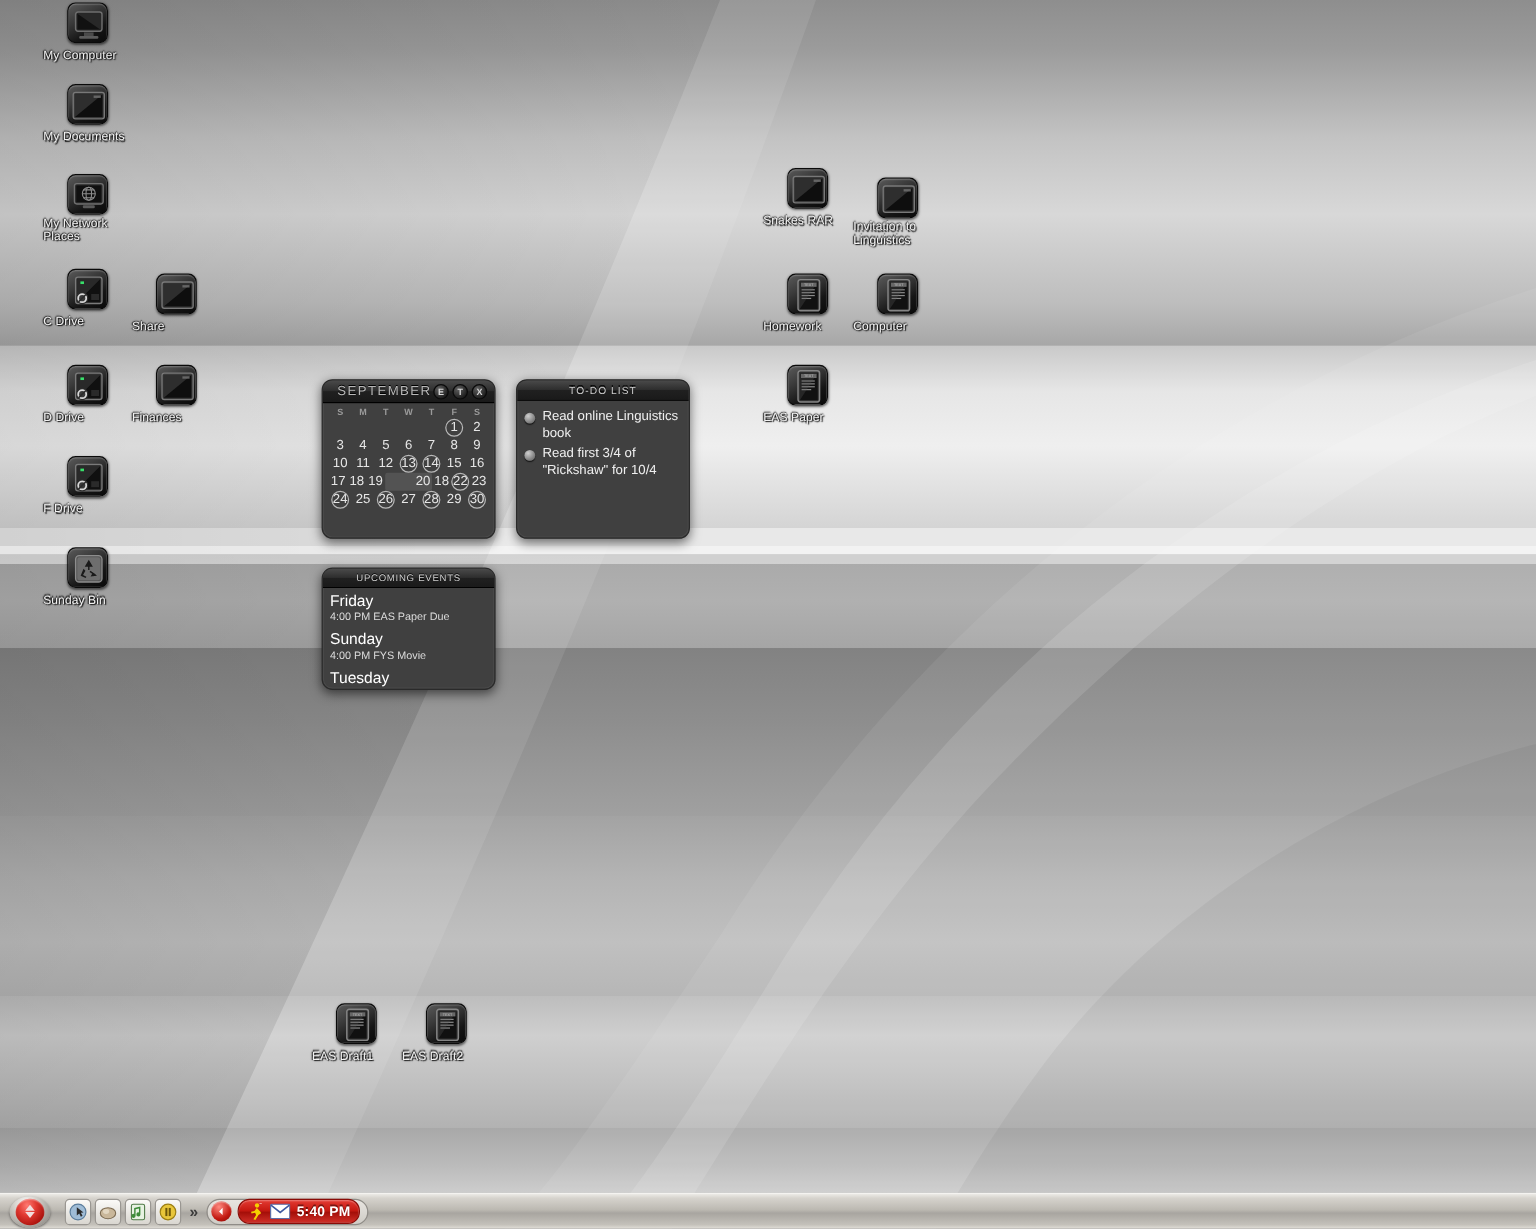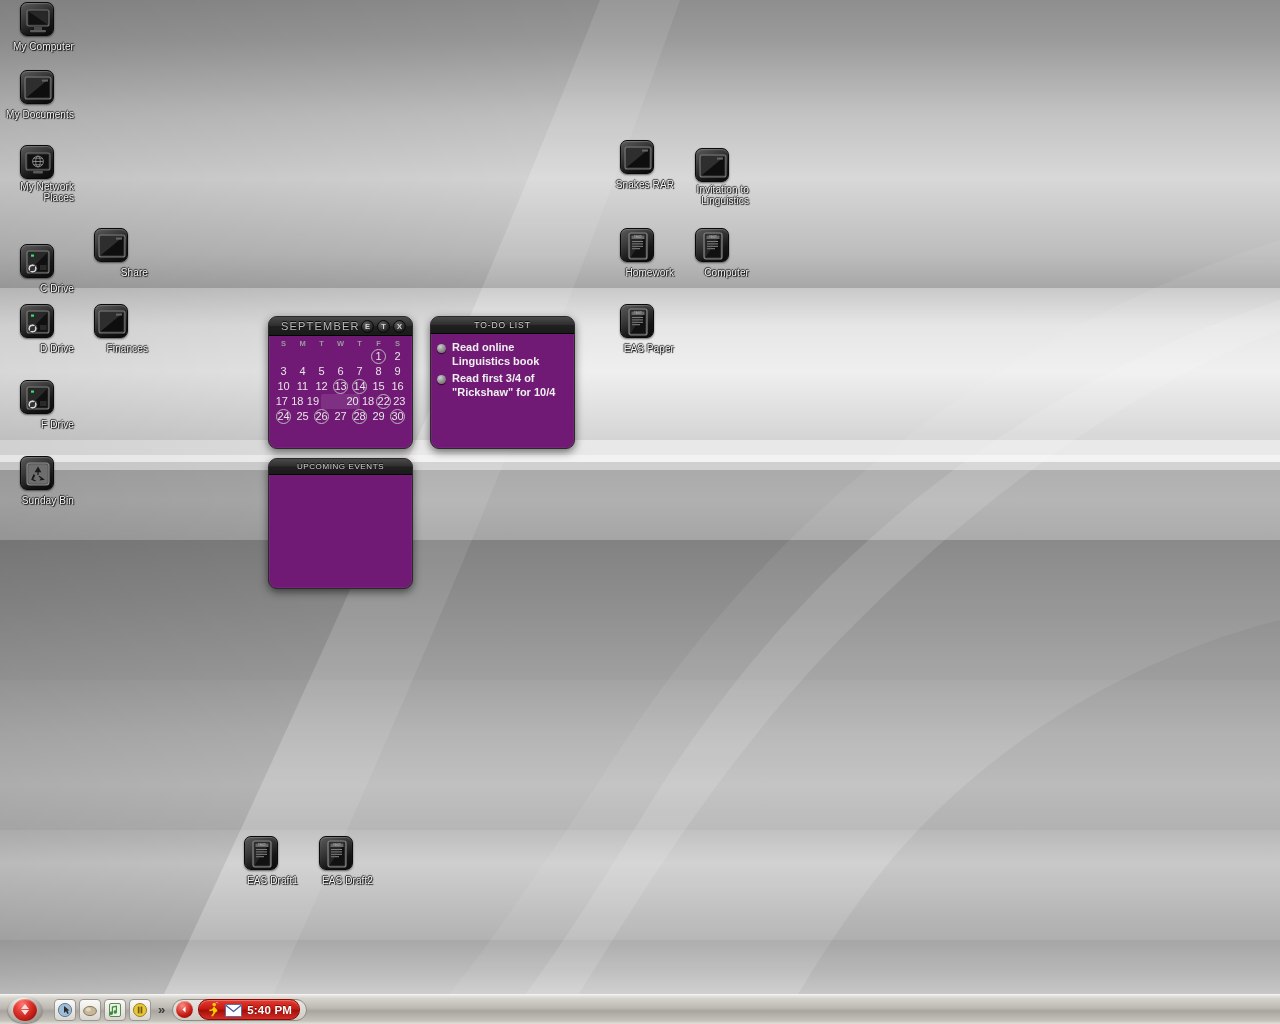--- a/index.html
+++ b/index.html
@@ -16,23 +16,24 @@
     position:absolute; inset:0; width:1280px; height:1024px;
     z-index:0;
   }
 
   
   #desktop{ position:absolute; inset:0; z-index:5; }
 
   .dicon{
     position:absolute;
     width:74px;
-    text-align:right;
+    text-align:left;
     cursor:default;
     user-select:none;
+    margin-left:36px;
   }
   .dicon .glyph{
     width:34px; height:34px;
     margin:0 auto;
     border-radius:7px;
     background:linear-gradient(150deg,#5a5a5a 0%,#3a3a3a 35%,#151515 70%,#0a0a0a 100%);
     border:1.5px solid #0a0a0a;
     box-shadow:0 1px 2px rgba(0,0,0,.55), inset 0 1px 1px rgba(255,255,255,.22);
     position:relative;
     overflow:hidden;
@@ -48,21 +49,21 @@
     letter-spacing:.1px;
     max-width:74px;
     word-wrap:break-word;
   }
 
   
   .widget{
     position:absolute;
     z-index:10;
     border-radius:9px;
-    background:#701a75;
+    background:#404040;
     border:1px solid #2a2a2a;
     box-shadow:0 3px 9px rgba(0,0,0,.55), inset 0 0 0 1px rgba(255,255,255,.05);
     overflow:hidden;
     user-select:none;
   }
   .widget .wtitle{
     height:17px;
     background:linear-gradient(180deg,#4a4a4a 0%,#2e2e2e 48%,#202020 52%,#1a1a1a 100%);
     border-bottom:1px solid #000;
     display:flex; align-items:center; justify-content:center;
@@ -105,24 +106,24 @@
   
   #todo{ left:430px; top:316px; width:145px; height:133px; }
   #todo .wtitle .t{ font-size:8.5px; }
   .todo-list{ padding:7px 6px 0 6px; }
   .todo-item{ display:flex; gap:6px; margin-bottom:4px; }
   .todo-bullet{
     flex:0 0 auto; width:9px;height:9px;border-radius:50%; margin-top:3px;
     background:radial-gradient(circle at 35% 30%,#cfcfcf,#848484 60%,#5a5a5a 100%);
     box-shadow:0 1px 1px rgba(0,0,0,.7);
   }
-  .todo-text{ font-size:11px; line-height:13.5px; color:#efefef;font-weight:bold; }
+  .todo-text{ font-size:11px; line-height:13.5px; color:#efefef; }
 
   
-  #events{ left:268px; top:458px; width:145px; height:131px; }
+  #events{ left:268px; top:473px; width:145px; height:102px; }
   #events .wtitle{ height:16px; }
   #events .wtitle .t{ font-size:8px; letter-spacing:.6px;}
   .ev-list{ padding:4px 6px 0 6px; }
   .ev{ margin-bottom:6px; }
   .ev .day{ font-size:13px; color:#fff; line-height:14px; }
   .ev .det{ font-size:9px; color:#dcdcdc; line-height:12px; }
 
   
   #taskbar{
     position:absolute; left:0; bottom:0; width:1280px; height:30px;
@@ -304,21 +305,21 @@
         <g stroke="#8d8d8d" stroke-width="0.9" fill="none">
           <circle cx="17" cy="15.5" r="5.4"></circle>
             <ellipse cx="17" cy="15.5" rx="2.3" ry="5.4"></ellipse>
           <line x1="11.6" y1="15.5" x2="22.4" y2="15.5"></line>
           <line x1="12.4" y1="12.2" x2="21.6" y2="12.2"></line>
           <line x1="12.4" y1="18.8" x2="21.6" y2="18.8"></line>
         </g>
         <rect x="12" y="25" width="10" height="2.6" rx="1" fill="#5a5a5a"></rect>
         </svg>
       </div><span class="lbl">My Network Places</span></div>
-    <div class="dicon" style="left: 0px; top: 244px;"><div class="glyph">
+    <div class="dicon" style="left: 0px; top: 224px;"><div class="glyph">
         <svg width="34" height="34" viewBox="0 0 34 34">
           <rect x="6" y="6" width="22" height="22" rx="2" fill="#343434" stroke="#7a7a7a" stroke-width="1.1"></rect>
         <rect x="7.4" y="7.4" width="19.2" height="19.2" fill="#101010"></rect>
         <path d="M7.4 7.4 L26.6 7.4 L7.4 26.6 Z" fill="#4a4a4a" opacity="0.45"></path>
         <rect x="10" y="9.5" width="3" height="2.2" fill="#38e06a"></rect>
         <rect x="19" y="20" width="6.5" height="5" fill="#2a2a2a"></rect>
         <circle cx="11.5" cy="23.5" r="4.6" fill="#d9d9d9" stroke="#2c2c2c" stroke-width="1"></circle>
         <circle cx="11.5" cy="23.5" r="2.6" fill="#3a3a3a"></circle>
         <line x1="8.4" y1="26.6" x2="14.6" y2="20.4" stroke="#2c2c2c" stroke-width="1.3"></line>
         </svg>
@@ -549,20 +550,34 @@
         <span class="todo-bullet"></span>
         <span class="todo-text">Read first 3/4 of "Rickshaw" for 10/4</span>
       </div>
     </div>
 </div>
 
 <div class="widget" id="events">
   <div class="wtitle">
     <span class="t">UPCOMING EVENTS</span>
   </div>
+  <div class="ev-list" id="ev-list">
+      <div class="ev">
+        <div class="day">Friday</div>
+        <div class="det">4:00 PM EAS Paper Due</div>
+      </div>
+      <div class="ev">
+        <div class="day">Sunday</div>
+        <div class="det">4:00 PM FYS Movie</div>
+      </div>
+      <div class="ev">
+        <div class="day">Tuesday</div>
+        <div class="det">Haiku Project Due</div>
+      </div>
+    </div>
 </div>
 
 <div id="taskbar">
 
   <div id="startbtn">
     <div class="outer">
       <div class="inner">
         <span class="ar up"></span>
         <span class="ar dn"></span>
       </div>

